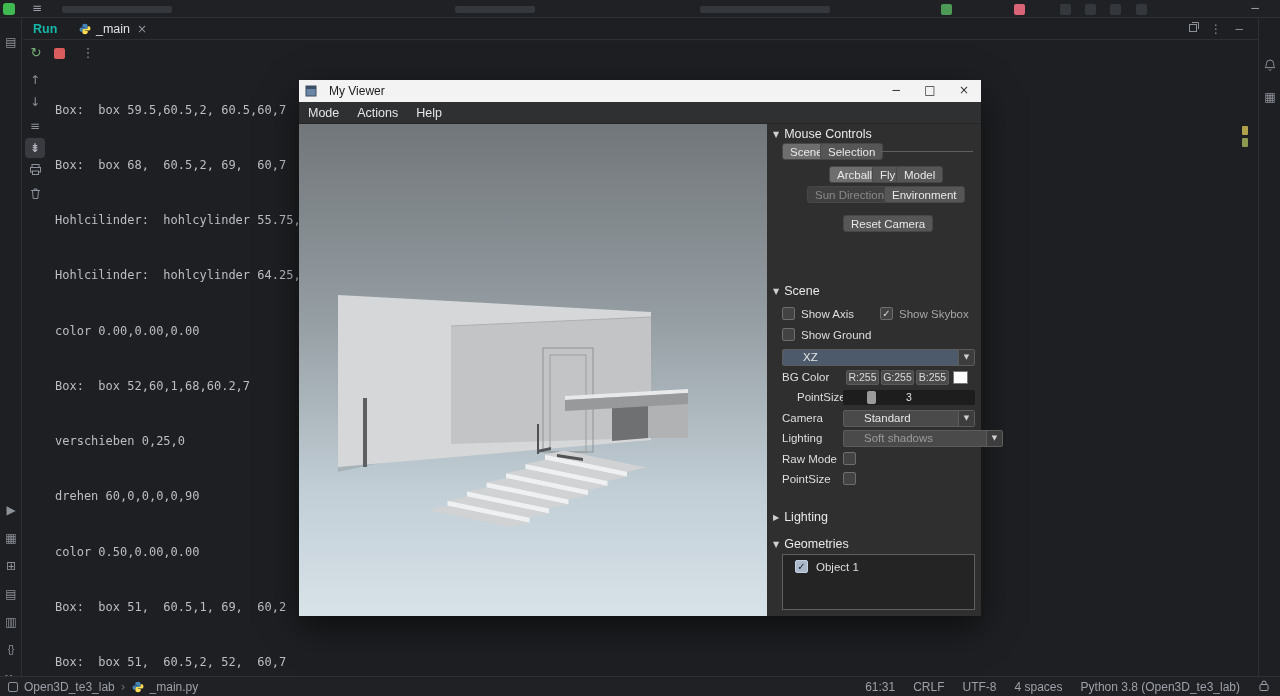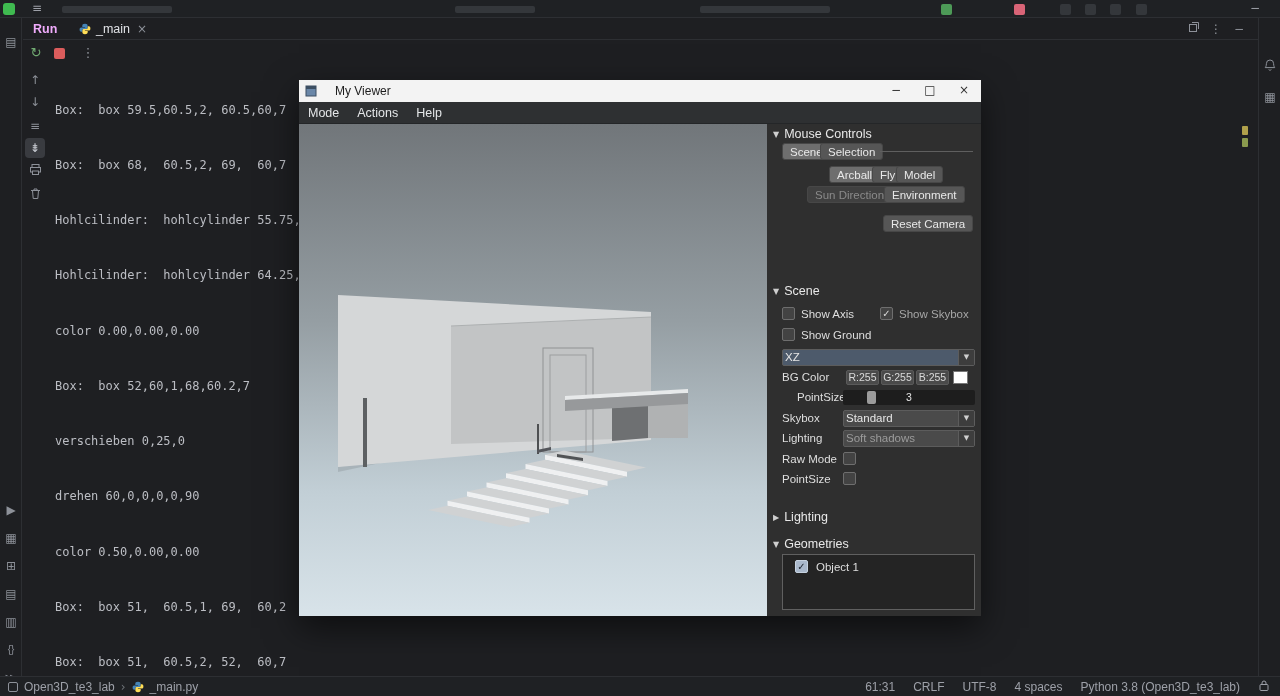--- a/index.html
+++ b/index.html
@@ -17,21 +17,21 @@
   
   .leftstrip { position:absolute; left:0; top:18px; width:22px; bottom:20px; background:#1e1f22; border-right:1px solid #2d2f33; }
   .ls { position:absolute; left:0; width:22px; height:20px; text-align:center; line-height:20px; color:#8d9199; font-size:12px; }
 
   
   .rightstrip { position:absolute; right:0; top:18px; width:22px; bottom:20px; background:#1e1f22; border-left:1px solid #2d2f33; }
   .rs { position:absolute; left:0; width:22px; text-align:center; }
 
   
   .runhdr { position:absolute; left:23px; top:18px; right:22px; height:22px; background:#1e1f22; border-bottom:1px solid #2d2f33; }
-  .run-label { position:absolute; left:10px; top:0; height:22px; line-height:22px; color:#f0abfc; font-size:12.5px; font-weight:bold; }
+  .run-label { position:absolute; left:10px; top:0; height:22px; line-height:22px; color:#14b8a6; font-size:12.5px; font-weight:bold; }
   .tab { position:absolute; left:48px; top:0; height:22px; display:flex; align-items:center; gap:5px; padding:0 8px; color:#dfe1e5; font-size:12.5px; }
   .tab .x { color:#8d9199; font-size:12px; margin-left:2px; cursor:pointer; }
   .hdr-ic { position:absolute; top:2px; height:18px; line-height:18px; color:#8d9199; font-size:12px; }
 
   .runbar { position:absolute; left:23px; top:41px; right:22px; height:24px; background:#1e1f22; }
   .rb { position:absolute; top:3px; width:18px; height:18px; text-align:center; line-height:18px; font-size:13px; }
   .stop { position:absolute; left:31px; top:7px; width:11px; height:11px; border-radius:2px; background:#db5c5c; }
 
   .ctoolbar { position:absolute; left:23px; top:66px; width:24px; }
   .ct { position:absolute; left:2px; width:20px; height:20px; text-align:center; line-height:20px; color:#8d9199; font-size:12px; border-radius:4px; }
@@ -41,41 +41,41 @@
   .mark { position:absolute; width:6px; height:9px; right:32px; border-radius:1px; }
 
   
   .statusbar { position:absolute; left:0; bottom:0; width:1280px; height:20px; background:#1f2124; border-top:1px solid #2d2f33; display:flex; align-items:center; color:#9da0a8; font-size:12px; }
   .sb-left { display:flex; align-items:center; gap:6px; margin-left:8px; }
   .sb-right { display:flex; align-items:center; gap:18px; margin-left:auto; margin-right:10px; }
   .proj-ic { width:10px; height:10px; border:1px solid #8d9199; border-radius:2px; }
 
   
   .viewer { position:absolute; left:299px; top:80px; width:682px; height:536px; z-index:10; background:#2f2f2f; box-shadow:0 12px 32px rgba(0,0,0,.55); }
-  .vtitle { height:22px; background:#f3f3f3; display:flex; align-items:center; gap:18px; padding-left:6px; }
+  .vtitle { height:22px; background:#f3f3f3; display:flex; align-items:center; gap:12px; padding-left:6px; }
   .vtitle .t { color:#1c1c1c; font-size:12px; }
   .vctrls { margin-left:auto; display:flex; height:22px; }
   .vctrl { width:34px; height:22px; text-align:center; line-height:21px; color:#333; font-size:12px; cursor:pointer; }
   .vmenu { height:22px; background:#2e3032; border-bottom:1px solid #242628; display:flex; align-items:center; color:#e4e6e8; font-size:12.5px; }
   .vmenu span { padding:0 9px; cursor:pointer; }
   .vbody { position:relative; height:492px; display:flex; }
   .vport { width:468px; height:492px; }
   .vpanel { position:relative; width:214px; height:492px; background:#2f2f2f; }
 
   .sechdr { position:absolute; left:6px; height:16px; display:flex; align-items:center; gap:5px; color:#e8e8e8; font-size:12.5px; }
   .tri { font-size:8px; color:#cfcfcf; font-family:"DejaVu Sans",sans-serif; }
   .btn { position:absolute; height:17px; background:#565656; border:1px solid #474747; border-radius:3px; color:#e8e8e8; font-size:11.5px; display:flex; align-items:center; justify-content:center; padding:0 7px; cursor:pointer; white-space:nowrap; }
   .btn.active { background:#6e6e6e; }
   .btn.disabled { background:#404040; color:#8a8a8a; }
   .sep { position:absolute; height:1px; background:#5f5f5f; }
   .cb { position:absolute; width:13px; height:13px; background:#434343; border:1px solid #6e6e6e; border-radius:2px; font-size:10px; line-height:11px; text-align:center; color:#d8d8d8; cursor:pointer; font-family:"DejaVu Sans",sans-serif; }
   .cb.obj { background:#a9b8cb; color:#1c232e; border-color:#c6d2e0; }
   .lbl { position:absolute; height:16px; line-height:16px; color:#dedede; font-size:11.5px; white-space:nowrap; }
   .lbl.dim2 { color:#a6a6a6; }
-  .combo { position:absolute; height:17px; background:#4a4a4a; border:1px solid #5c5c5c; border-radius:2px; color:#e6e6e6; font-size:11.5px; line-height:15px; padding-left:2px; cursor:pointer; }
+  .combo { position:absolute; height:17px; background:#4a4a4a; border:1px solid #5c5c5c; border-radius:2px; color:#e6e6e6; font-size:11.5px; line-height:15px; padding-left:20px; cursor:pointer; }
   .combo .arrow { position:absolute; right:0; top:0; width:16px; height:100%; background:#3d3d3d; border-left:1px solid #5c5c5c; text-align:center; font-size:7px; line-height:15px; color:#cfcfcf; }
   .combo.blue { background:#4d5a6b; }
   .combo.dimtext { color:#9b9b9b; }
   .field { position:absolute; height:15px; width:33px; background:#4a4a4a; border:1px solid #5a5a5a; border-radius:2px; font-size:10.5px; color:#d9d9d9; text-align:center; line-height:13px; }
   .swatch { position:absolute; width:15px; height:13px; background:#ffffff; border:1px solid #777; }
   .slider { position:absolute; left:76px; width:132px; height:15px; background:#1d1d1d; border-radius:2px; }
   .slider .handle { position:absolute; left:24px; top:1px; width:9px; height:13px; background:#9b9b9b; border-radius:2px; }
   .slider .val { position:absolute; inset:0; text-align:center; line-height:15px; font-size:10.5px; color:#e3e3e3; }
   .listbox { position:absolute; left:15px; top:430px; width:193px; height:56px; background:#242424; border:1px solid #606060; }
 </style>
@@ -325,21 +325,21 @@
             <span>Model</span>
           </div>
 
         <div class="btn disabled" style="left:40px;top:62px;">
             <span>Sun Direction</span>
           </div>
         <div class="btn" style="left:117px;top:62px;">
             <span>Environment</span>
           </div>
 
-        <div class="btn" style="left:76px;top:91px;margin-left:40px;">
+        <div class="btn" style="left:76px;top:91px;">
             <span>Reset Camera</span>
           </div>
 
         <div class="sechdr" style="top:159px;">
           <span class="tri">▼</span>
           <span>Scene</span>
         </div>
 
         <div class="cb" style="left:15px;top:183px;"></div>
         <span class="lbl" style="left:34px;top:182px;">Show Axis</span>
@@ -359,28 +359,28 @@
         <div class="field" style="left:114px;top:246px;">G:255</div>
         <div class="field" style="left:149px;top:246px;">B:255</div>
         <div class="swatch" style="left:186px;top:247px;"></div>
 
         <span class="lbl" style="left:30px;top:265px;">PointSize</span>
         <div class="slider" style="top:266px;">
           <div class="handle"></div>
           <div class="val">3</div>
         </div>
 
-        <span class="lbl" style="left:15px;top:286px;">Skybox</span>
+        <span class="lbl" style="left:15px;top:286px;">Camera</span>
         <div class="combo" style="left:76px;top:286px;width:132px;">
           <span>Standard</span>
           <span class="arrow glyph">▼</span>
         </div>
 
         <span class="lbl" style="left:15px;top:306px;">Lighting</span>
-        <div class="combo dimtext" style="left:76px;top:306px;width:132px;">
+        <div class="combo dimtext" style="left:76px;top:306px;width:160px;">
           <span>Soft shadows</span>
           <span class="arrow glyph">▼</span>
         </div>
 
         <span class="lbl" style="left:15px;top:327px;">Raw Mode</span>
         <div class="cb" style="left:76px;top:328px;"></div>
 
         <span class="lbl" style="left:15px;top:347px;">PointSize</span>
         <div class="cb" style="left:76px;top:348px;"></div>
 

